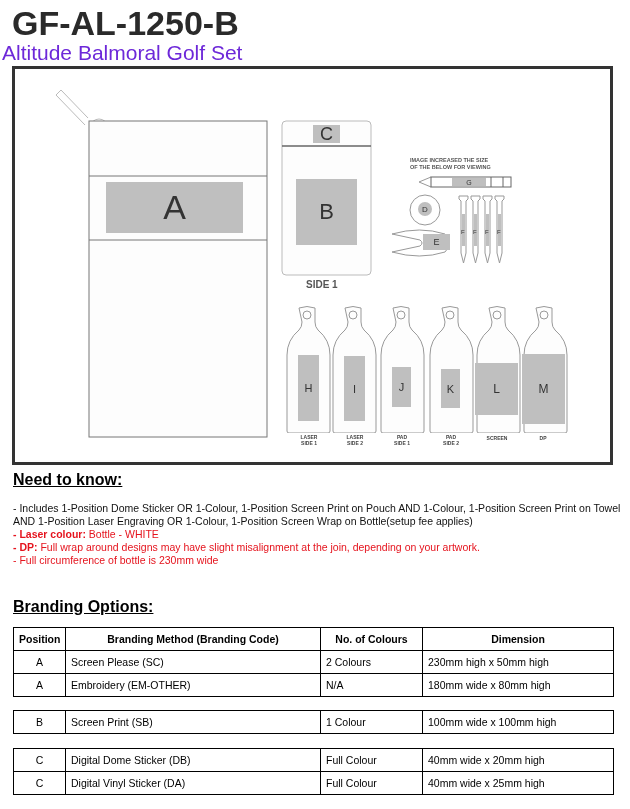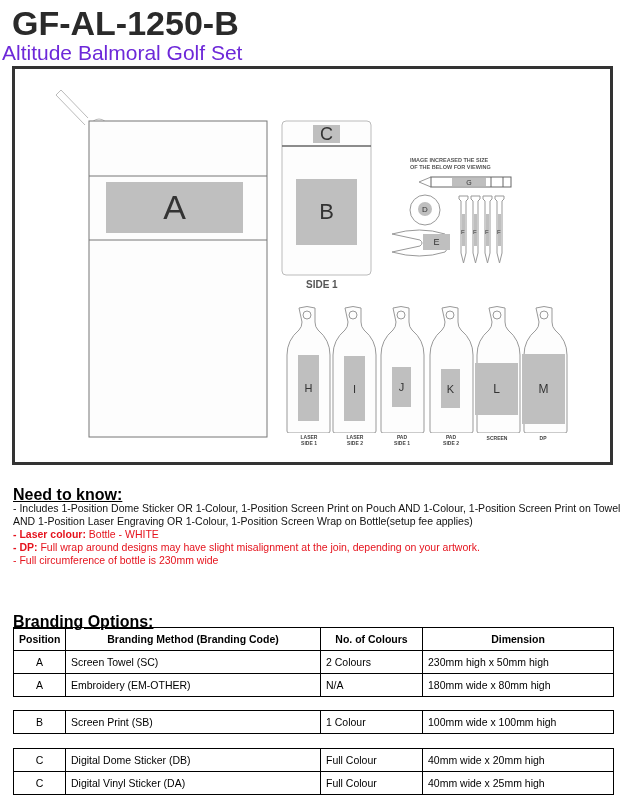--- a/index.html
+++ b/index.html
@@ -4,21 +4,21 @@
 <style>
   html, body { margin:0; padding:0; background:#ffffff; }
   body { width:630px; height:809px; position:relative; overflow:hidden; font-family:"Liberation Sans", sans-serif; color:#000; }
   .title { position:absolute; left:12px; top:4px; font-size:34px; font-weight:bold; color:#2a2a2a; letter-spacing:0px; line-height:38px; }
   .subtitle { position:absolute; left:2px; top:44px; font-size:21px; color:#6d28d9; line-height:18px; }
   .frame { position:absolute; left:12px; top:66px; width:595px; height:393px; border:3px solid #333333; }
   .abs { position:absolute; }
   .lbl { position:absolute; display:flex; align-items:center; justify-content:center; background:#bfbfbf; color:#333; font-family:"Liberation Sans", sans-serif; }
   .bottle-cap { position:absolute; font-size:5px; text-align:center; color:#444; line-height:6px; font-weight:bold; }
 
-  .h2 { position:absolute; left:13px; font-size:16px; font-weight:bold; text-decoration:underline; line-height:20px; color:#000;margin-top:15px; }
+  .h2 { position:absolute; left:13px; font-size:16px; font-weight:bold; text-decoration:underline; line-height:20px; color:#000; }
   .notes { position:absolute; left:13px; top:502px; width:610px; font-size:10.5px; line-height:13px; }
   .notes div { white-space:nowrap; }
   .notes .black { color:#111; white-space:normal; }
   .notes .red { color:#e5131d; }
 
   table.brand { position:absolute; left:13px; border-collapse:collapse; font-size:10.5px; width:600px; table-layout:fixed; }
   table.brand td, table.brand th { border:1px solid #000; height:22px; padding:0 5px; }
   table.brand th { font-weight:bold; text-align:center; }
   table.brand td.pos { text-align:center; }
   col.c1 { width:52px; } col.c2 { width:255px; } col.c3 { width:102px; } col.c4 { width:191px; }
@@ -176,21 +176,21 @@
     </colgroup>
   <tbody>
       <tr>
     <th>Position</th>
     <th>Branding Method (Branding Code)</th>
     <th>No. of Colours</th>
     <th>Dimension</th>
   </tr>
   <tr>
     <td class="pos">A</td>
-    <td>Screen Towel (SC)</td>
+    <td>Screen Please (SC)</td>
     <td>2 Colours</td>
     <td>230mm high x 50mm high</td>
   </tr>
   <tr>
     <td class="pos">A</td>
     <td>Embroidery (EM-OTHER)</td>
     <td>N/A</td>
     <td>180mm wide x 80mm high</td>
   </tr>
 </tbody>

